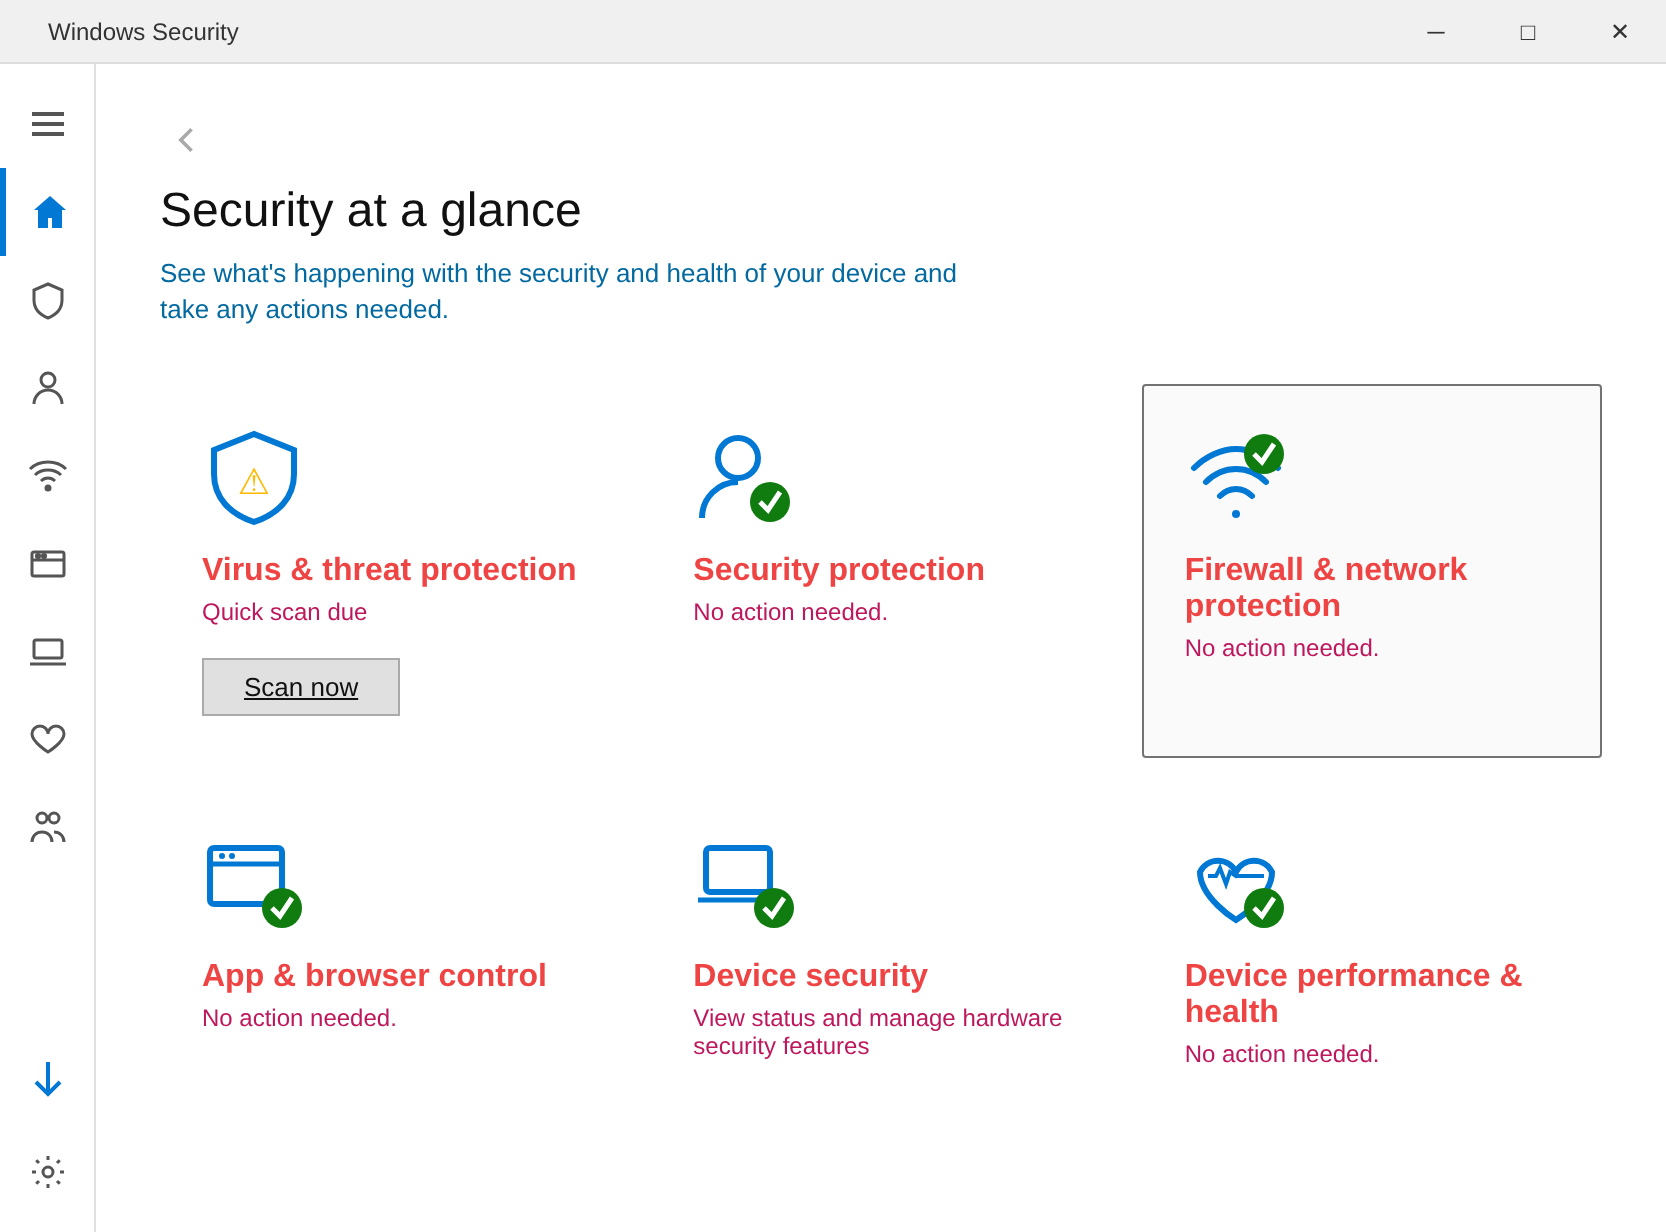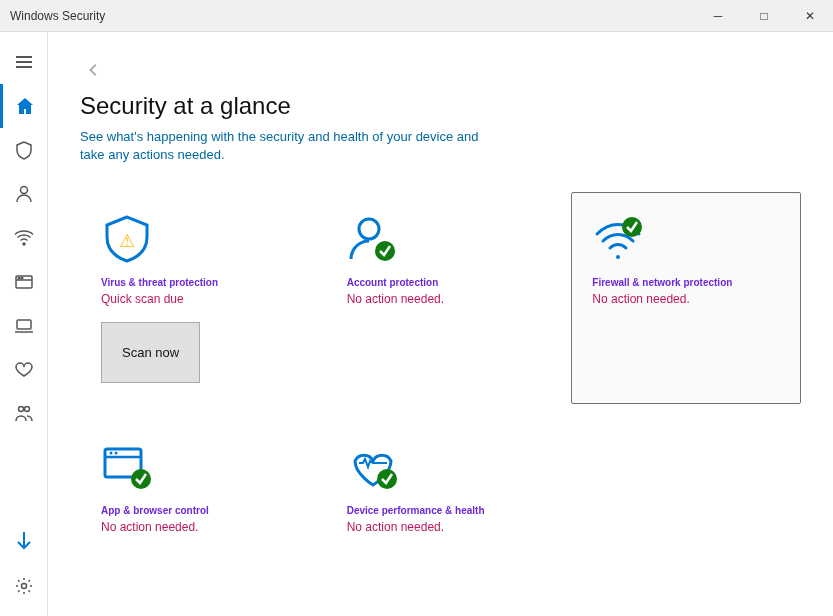--- a/index.html
+++ b/index.html
@@ -5,21 +5,21 @@
     * { margin: 0; padding: 0; box-sizing: border-box; }
     body { font-family: 'Segoe UI', Arial, sans-serif; background: #fff; width: 833px; height: 616px; overflow: hidden; display: flex; flex-direction: column; }
 
     
     .titlebar {
       height: 32px;
       background: #f0f0f0;
       display: flex;
       align-items: center;
       justify-content: space-between;
-      padding: 0 0 0 10px;
+      padding: 0 0 0 24px;
       border-bottom: 1px solid #ddd;
       flex-shrink: 0;
     }
     .titlebar-title {
       font-size: 12px;
       color: #333;
     }
     .titlebar-controls {
       display: flex;
     }
@@ -143,39 +143,40 @@
       background: #fafafa;
     }
 
     .card-icon {
       width: 52px;
       height: 52px;
       margin-bottom: 12px;
       position: relative;
     }
     .card-title {
-      font-size: 10px;
+      font-size: 16px;
       font-weight: 600;
-      color: #6d28d9;
+      color: #ef4444;
       margin-bottom: 4px;
     }
     .card-status {
       font-size: 12px;
       color: #be185d;
       margin-bottom: 8px;
     }
     .scan-btn {
       margin-top: 8px;
-      padding: 22px 20px;
+      padding: 6px 20px;
       background: #e0e0e0;
       border: 1px solid #aaa;
       font-size: 13px;
       cursor: pointer;
       font-family: 'Segoe UI', Arial, sans-serif;
       color: #111;
+      text-decoration: underline;
     }
     
     
     .arrow-down-icon {
       width: 28px;
       height: 28px;
     }
     .settings-icon {
       width: 20px;
       height: 20px;
@@ -309,21 +310,21 @@
       <div class="card">
         <div class="card-icon">
           <svg viewBox="0 0 52 52" width="52" height="52">
             <circle cx="22" cy="16" r="10" fill="none" stroke="#0078d4" stroke-width="3"></circle>
             <path d="M4 46c0-10 8-18 18-18" fill="none" stroke="#0078d4" stroke-width="3"></path>
 
             <circle cx="38" cy="38" r="10" fill="#107c10"></circle>
             <polyline points="33,38 37,42 43,33" fill="none" stroke="white" stroke-width="2.5"></polyline>
           </svg>
         </div>
-        <div class="card-title">Account protection</div>
+        <div class="card-title">Security protection</div>
         <div class="card-status">No action needed.</div>
       </div>
 
       <div class="card highlighted">
         <div class="card-icon">
           <svg viewBox="0 0 52 52" width="52" height="52">
 
             <path d="M26 42a2 2 0 110 4 2 2 0 010-4z" fill="#0078d4"></path>
             <path d="M18 35c2.1-2.1 5-3.5 8-3.5s5.9 1.4 8 3.5" fill="none" stroke="#0078d4" stroke-width="3" stroke-linecap="round"></path>
             <path d="M11 28c4-4 9.5-6.5 15-6.5s11 2.5 15 6.5" fill="none" stroke="#0078d4" stroke-width="3" stroke-linecap="round"></path>
@@ -346,32 +347,45 @@
             <circle cx="15" cy="12" r="1.5" fill="#0078d4"></circle>
 
             <circle cx="40" cy="38" r="10" fill="#107c10"></circle>
             <polyline points="35,38 39,42 45,33" fill="none" stroke="white" stroke-width="2.5"></polyline>
           </svg>
         </div>
         <div class="card-title">App &amp; browser control</div>
         <div class="card-status">No action needed.</div>
       </div>
 
-
-      <div class="card">
-        <div class="card-icon">
-          <svg viewBox="0 0 52 52" width="52" height="52">
-
-            <path d="M26 44S8 33 8 20a10 10 0 0118 0 10 10 0 0118 0c0 13-18 24-18 24z" fill="none" stroke="#0078d4" stroke-width="3"></path>
-
-            <polyline points="12,22 16,22 18,18 21,26 23,20 26,22 40,22" fill="none" stroke="#0078d4" stroke-width="2"></polyline>
+      <div class="card">
+        <div class="card-icon">
+          <svg viewBox="0 0 52 52" width="52" height="52">
+            <rect x="6" y="8" width="32" height="22" rx="2" fill="none" stroke="#0078d4" stroke-width="3"></rect>
+            <line x1="2" y1="34" x2="42" y2="34" stroke="#0078d4" stroke-width="2.5"></line>
 
             <circle cx="40" cy="38" r="10" fill="#107c10"></circle>
             <polyline points="35,38 39,42 45,33" fill="none" stroke="white" stroke-width="2.5"></polyline>
           </svg>
         </div>
+        <div class="card-title">Device security</div>
+        <div class="card-status">View status and manage hardware security features</div>
+      </div>
+
+      <div class="card">
+        <div class="card-icon">
+          <svg viewBox="0 0 52 52" width="52" height="52">
+
+            <path d="M26 44S8 33 8 20a10 10 0 0118 0 10 10 0 0118 0c0 13-18 24-18 24z" fill="none" stroke="#0078d4" stroke-width="3"></path>
+
+            <polyline points="12,22 16,22 18,18 21,26 23,20 26,22 40,22" fill="none" stroke="#0078d4" stroke-width="2"></polyline>
+
+            <circle cx="40" cy="38" r="10" fill="#107c10"></circle>
+            <polyline points="35,38 39,42 45,33" fill="none" stroke="white" stroke-width="2.5"></polyline>
+          </svg>
+        </div>
         <div class="card-title">Device performance &amp; health</div>
         <div class="card-status">No action needed.</div>
       </div>
 
     </div>
   </div>
 </div>
 
 </body></html>

